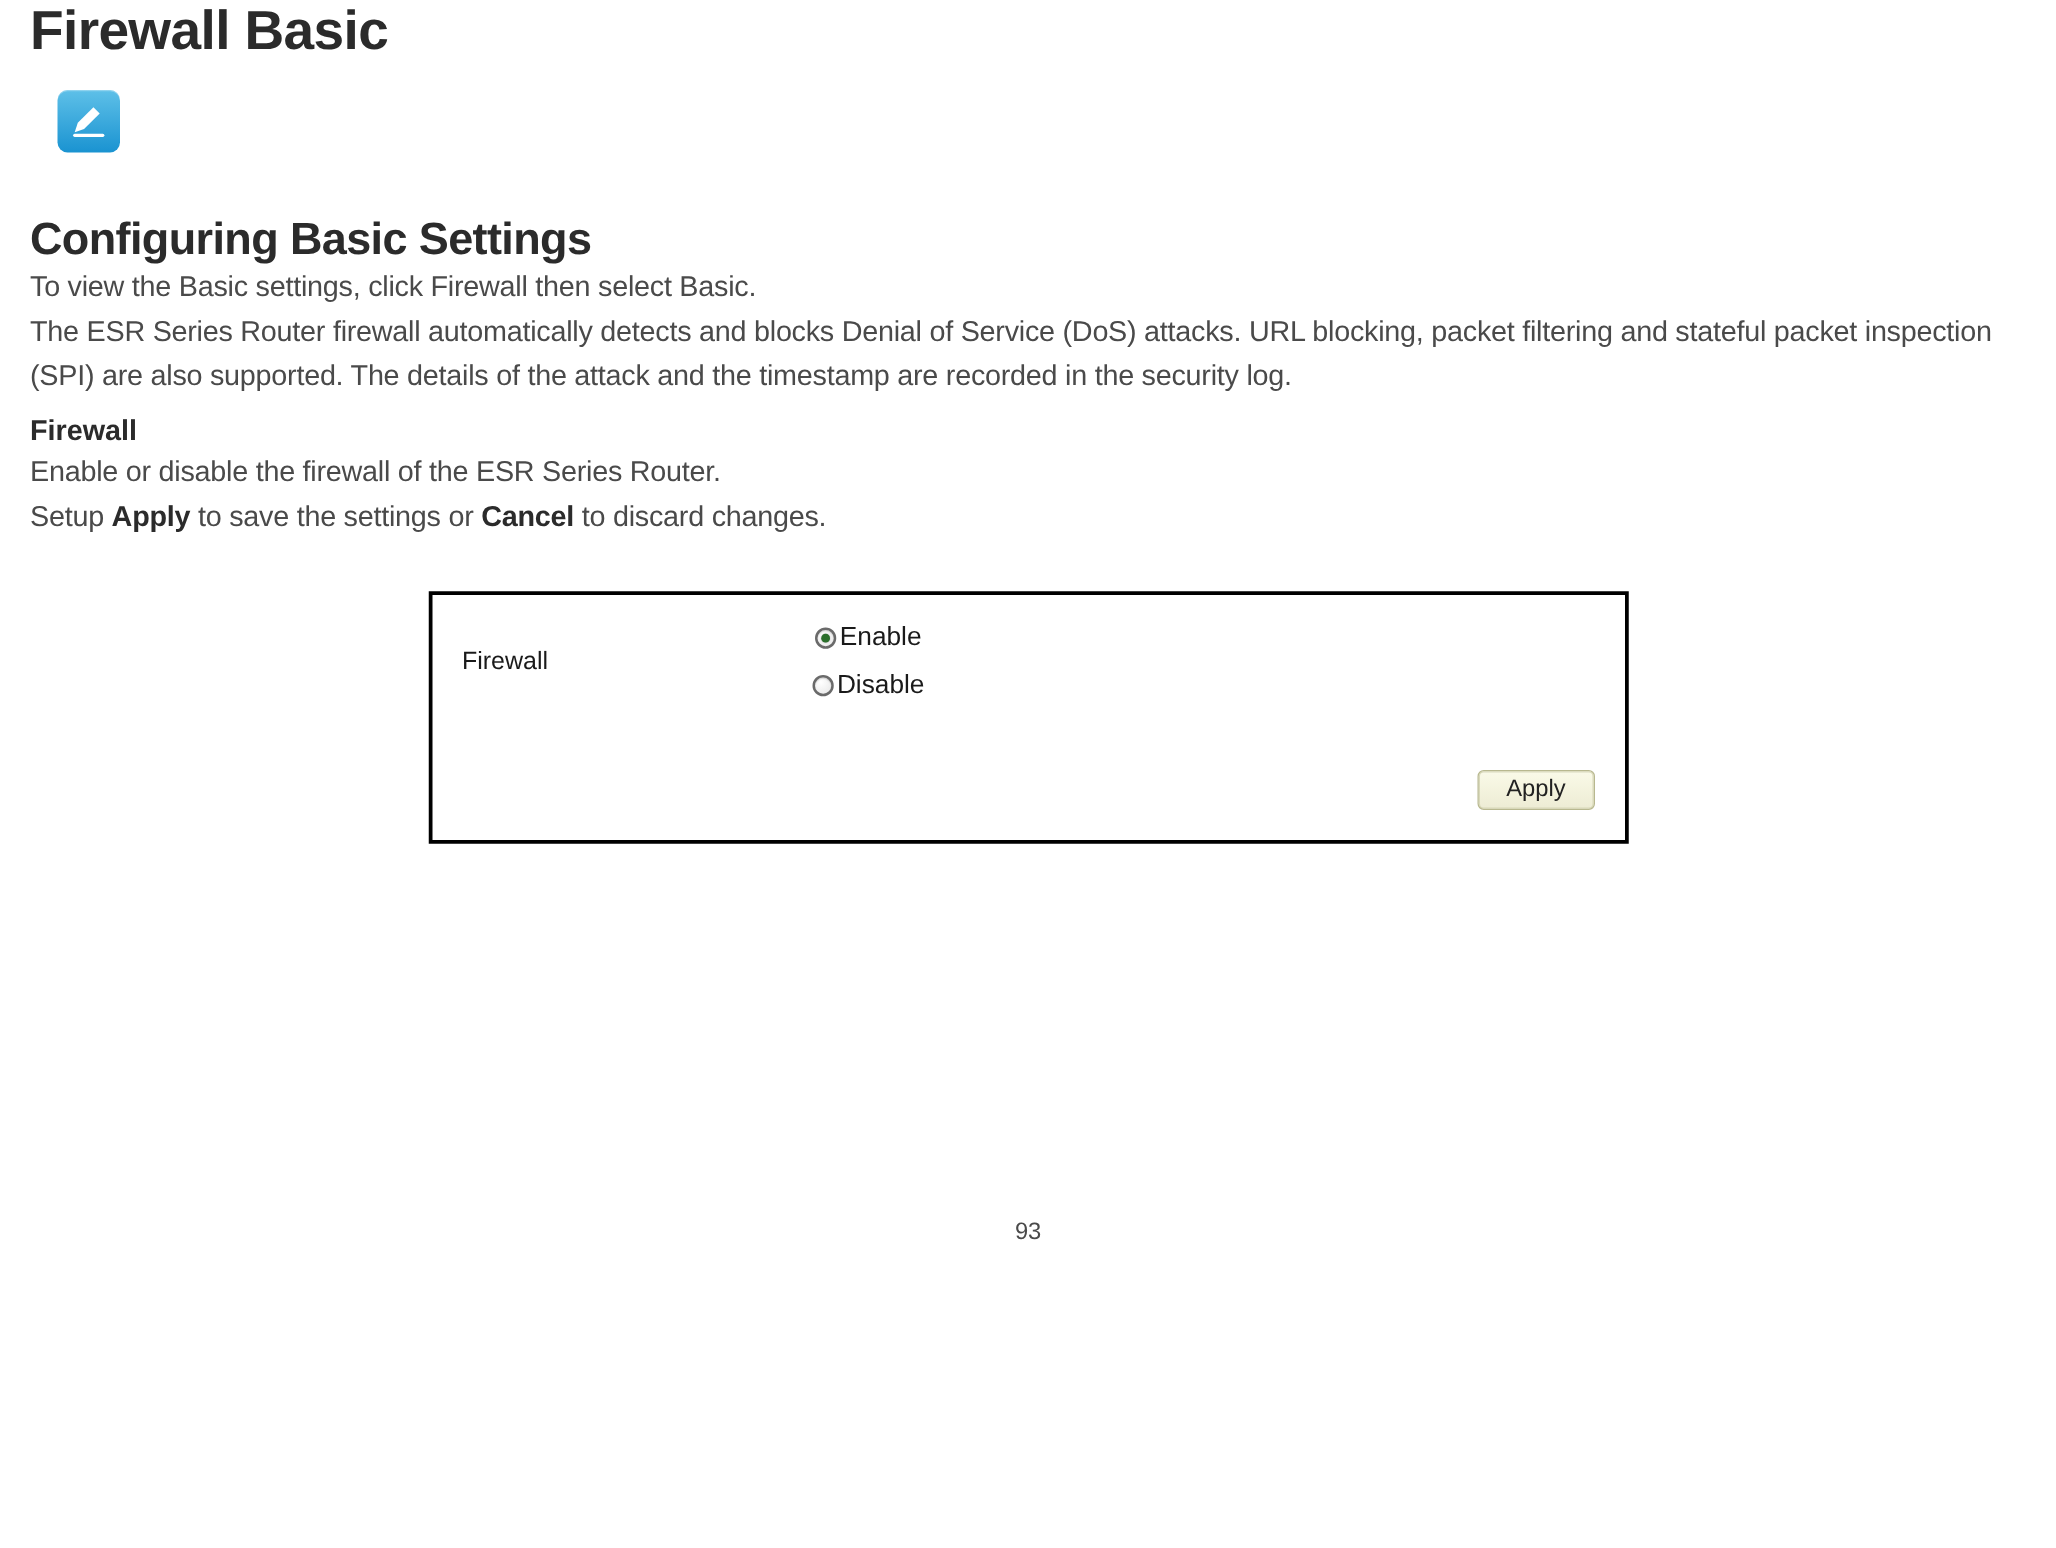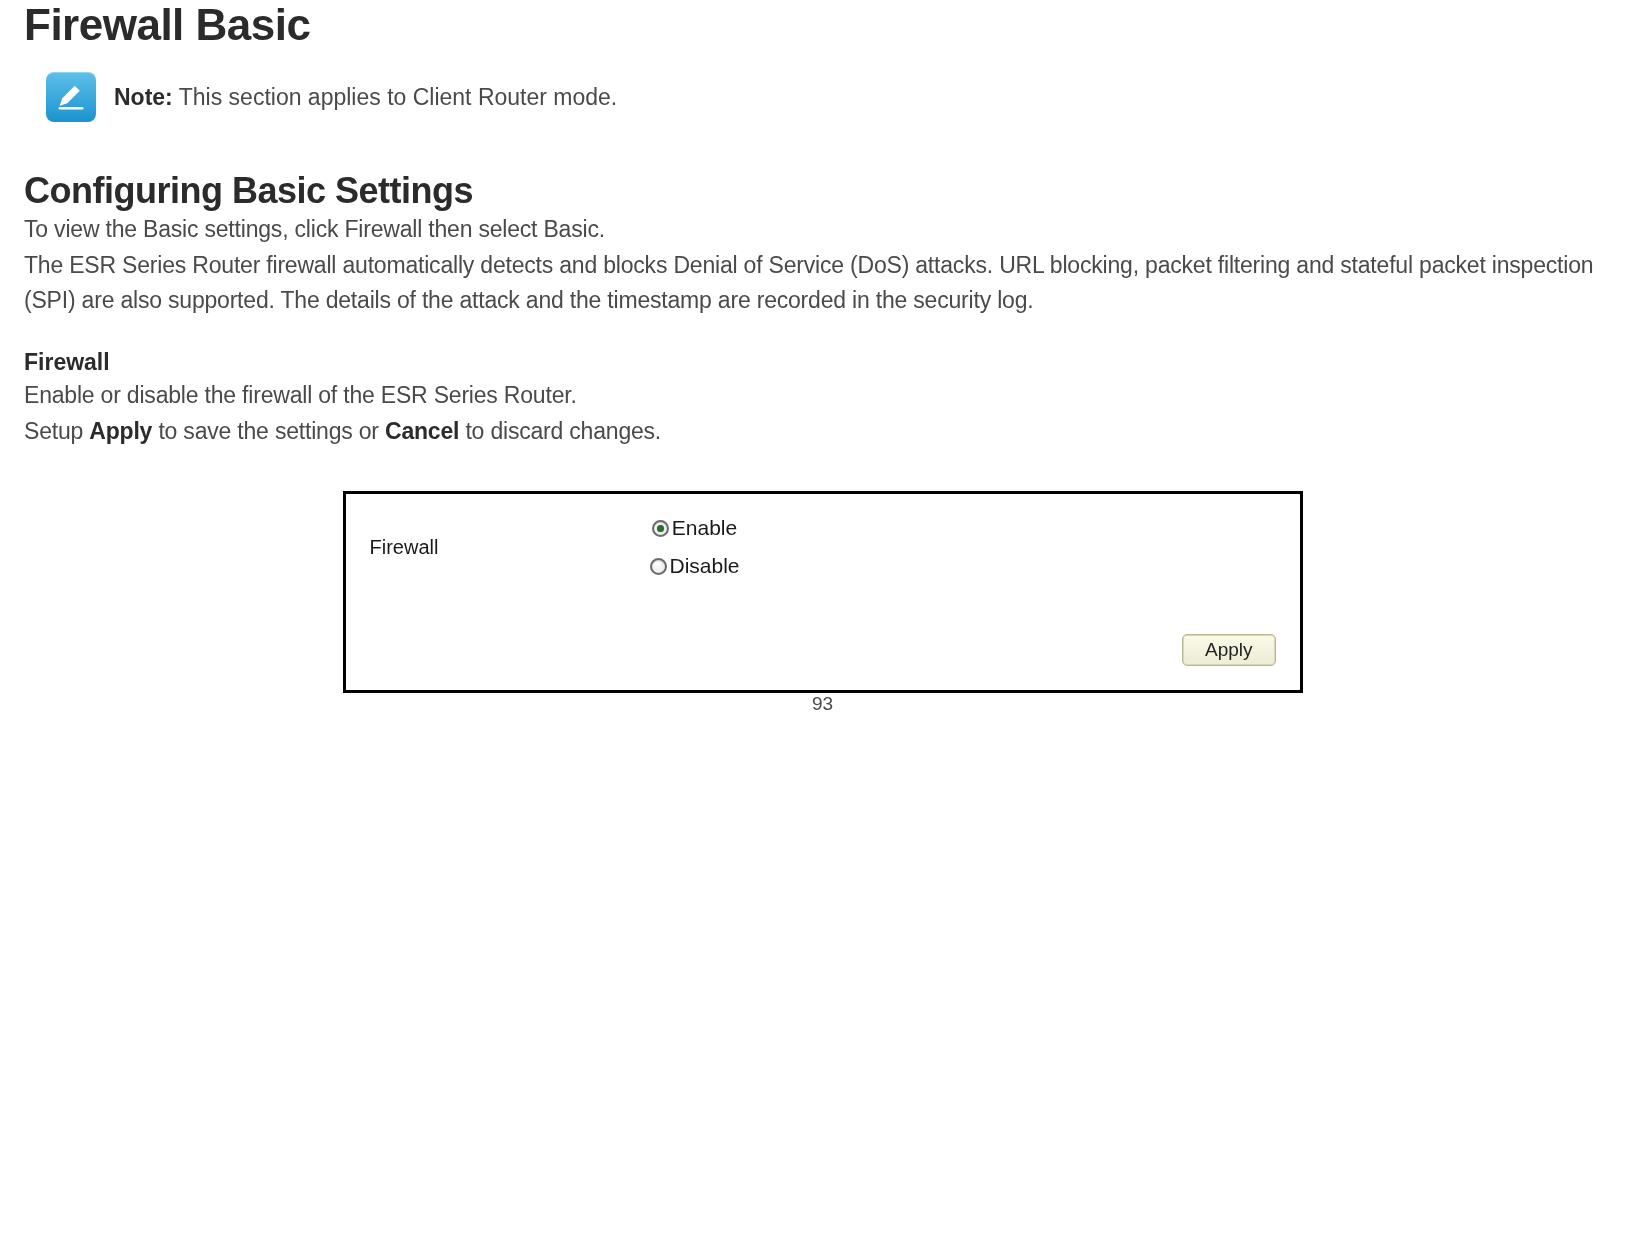--- a/index.html
+++ b/index.html
@@ -61,21 +61,21 @@
       font-family: "Arial Narrow", Arial, sans-serif;
       font-stretch: condensed;
     }
     p.body-text {
       font-size: 23px;
       color: #4a4a4a;
       line-height: 1.55;
       letter-spacing: -0.2px;
     }
     p.body-text.spaced {
-      margin-bottom: 30px;
+      margin-bottom: 12px;
     }
     p.sub-heading {
       font-size: 23px;
       font-weight: 700;
       color: #2b2b2b;
       margin-top: 6px;
       margin-bottom: 2px;
     }
     .bold-inline {
       font-weight: 700;
@@ -146,36 +146,34 @@
       background: linear-gradient(180deg, #fafae8 0%, #edecd4 100%);
       border: 1px solid #b8b88f;
       border-radius: 5px;
       box-shadow: 0 0 0 1px #d8d8b8 inset, 0 1px 0 rgba(255,255,255,0.6) inset;
       cursor: pointer;
     }
     .page-number {
       text-align: center;
       font-size: 19px;
       color: #4a4a4a;
+      margin-top: 300px;
     }
   </style>
 </head>
 <body>
 
 <h1 class="page-title">Firewall Basic</h1>
 
 <div class="note-row">
   <div class="note-icon-box">
     <svg viewBox="0 0 24 24" fill="none">
       <path d="M3 19 L5 13 L15 3 L19 7 L9 17 L3 19 Z" fill="#ffffff"></path>
       <path d="M3 21 H21" stroke="#ffffff" stroke-width="2" stroke-linecap="round"></path>
     </svg>
-  </div>
-  <div class="note-text">
-    <span class="note-label">Note:</span><span> This section applies to Client Router mode.</span>
   </div>
 </div>
 
 <h2 class="section-heading">Configuring Basic Settings</h2>
 
 <p class="body-text">To view the Basic settings, click Firewall then select Basic.</p>
 <p class="body-text spaced">The ESR Series Router firewall automatically detects and blocks Denial of Service (DoS) attacks. URL blocking, packet filtering and stateful packet inspection (SPI) are also supported. The details of the attack and the timestamp are recorded in the security log.</p>
 
 <p class="sub-heading">Firewall</p>
 <p class="body-text">Enable or disable the firewall of the ESR Series Router.</p>

